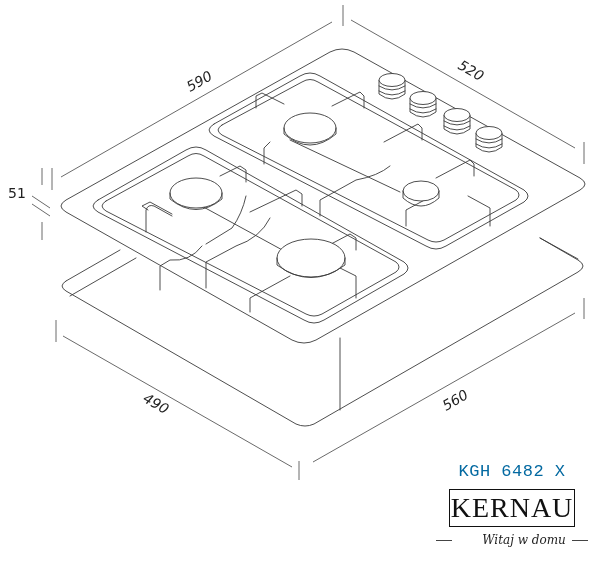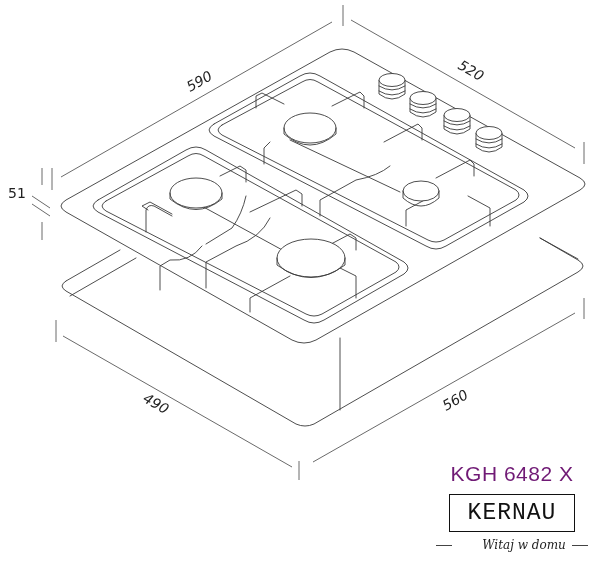--- a/index.html
+++ b/index.html
@@ -3,23 +3,23 @@
 <meta charset="utf-8">
 <style>
   html,body{margin:0;padding:0;background:#ffffff;}
   body{width:600px;height:562px;position:relative;overflow:hidden;font-family:"DejaVu Sans",sans-serif;}
   #drawing{position:absolute;left:0;top:0;width:600px;height:562px;}
   .ln{fill:none;stroke:#3a3a3a;stroke-width:0.9;stroke-linejoin:round;stroke-linecap:round;}
   .ln2{fill:#ffffff;stroke:#3a3a3a;stroke-width:0.9;stroke-linejoin:round;}
   .dim{fill:none;stroke:#444;stroke-width:0.8;}
   .dimtxt{font-family:"DejaVu Sans",sans-serif;font-size:14px;fill:#222;font-style:italic;}
   .brand-block{position:absolute;left:432px;top:462px;width:160px;text-align:center;}
-  .model{font-family:Liberation Sans, sans-serif;font-size:21px;color:#701a75;letter-spacing:0.5px;font-weight:300;}
+  .model{font-family:Liberation Mono, monospace;font-size:17px;color:#0369a1;letter-spacing:0.5px;font-weight:300;}
   .logo-box{margin:8px auto 0 auto;width:126px;height:38px;border:1.5px solid #111;display:flex;align-items:center;justify-content:center;box-sizing:border-box;}
-  .logo-text{font-family:Liberation Mono, monospace;font-size:23px;color:#111;letter-spacing:1px;}
+  .logo-text{font-family:Liberation Serif, serif;font-size:28px;color:#111;letter-spacing:1px;}
   .tagline-row{display:flex;align-items:center;justify-content:center;margin-top:6px;gap:6px;}
   .dash{width:16px;height:1px;background:#444;}
   .tagline{font-family:"DejaVu Serif",serif;font-style:italic;font-size:12px;color:#222;margin-left:24px;}
 </style>
 </head>
 <body>
 
 <svg id="drawing" viewBox="0 0 600 562" xmlns="http://www.w3.org/2000/svg">
 
   <g>

